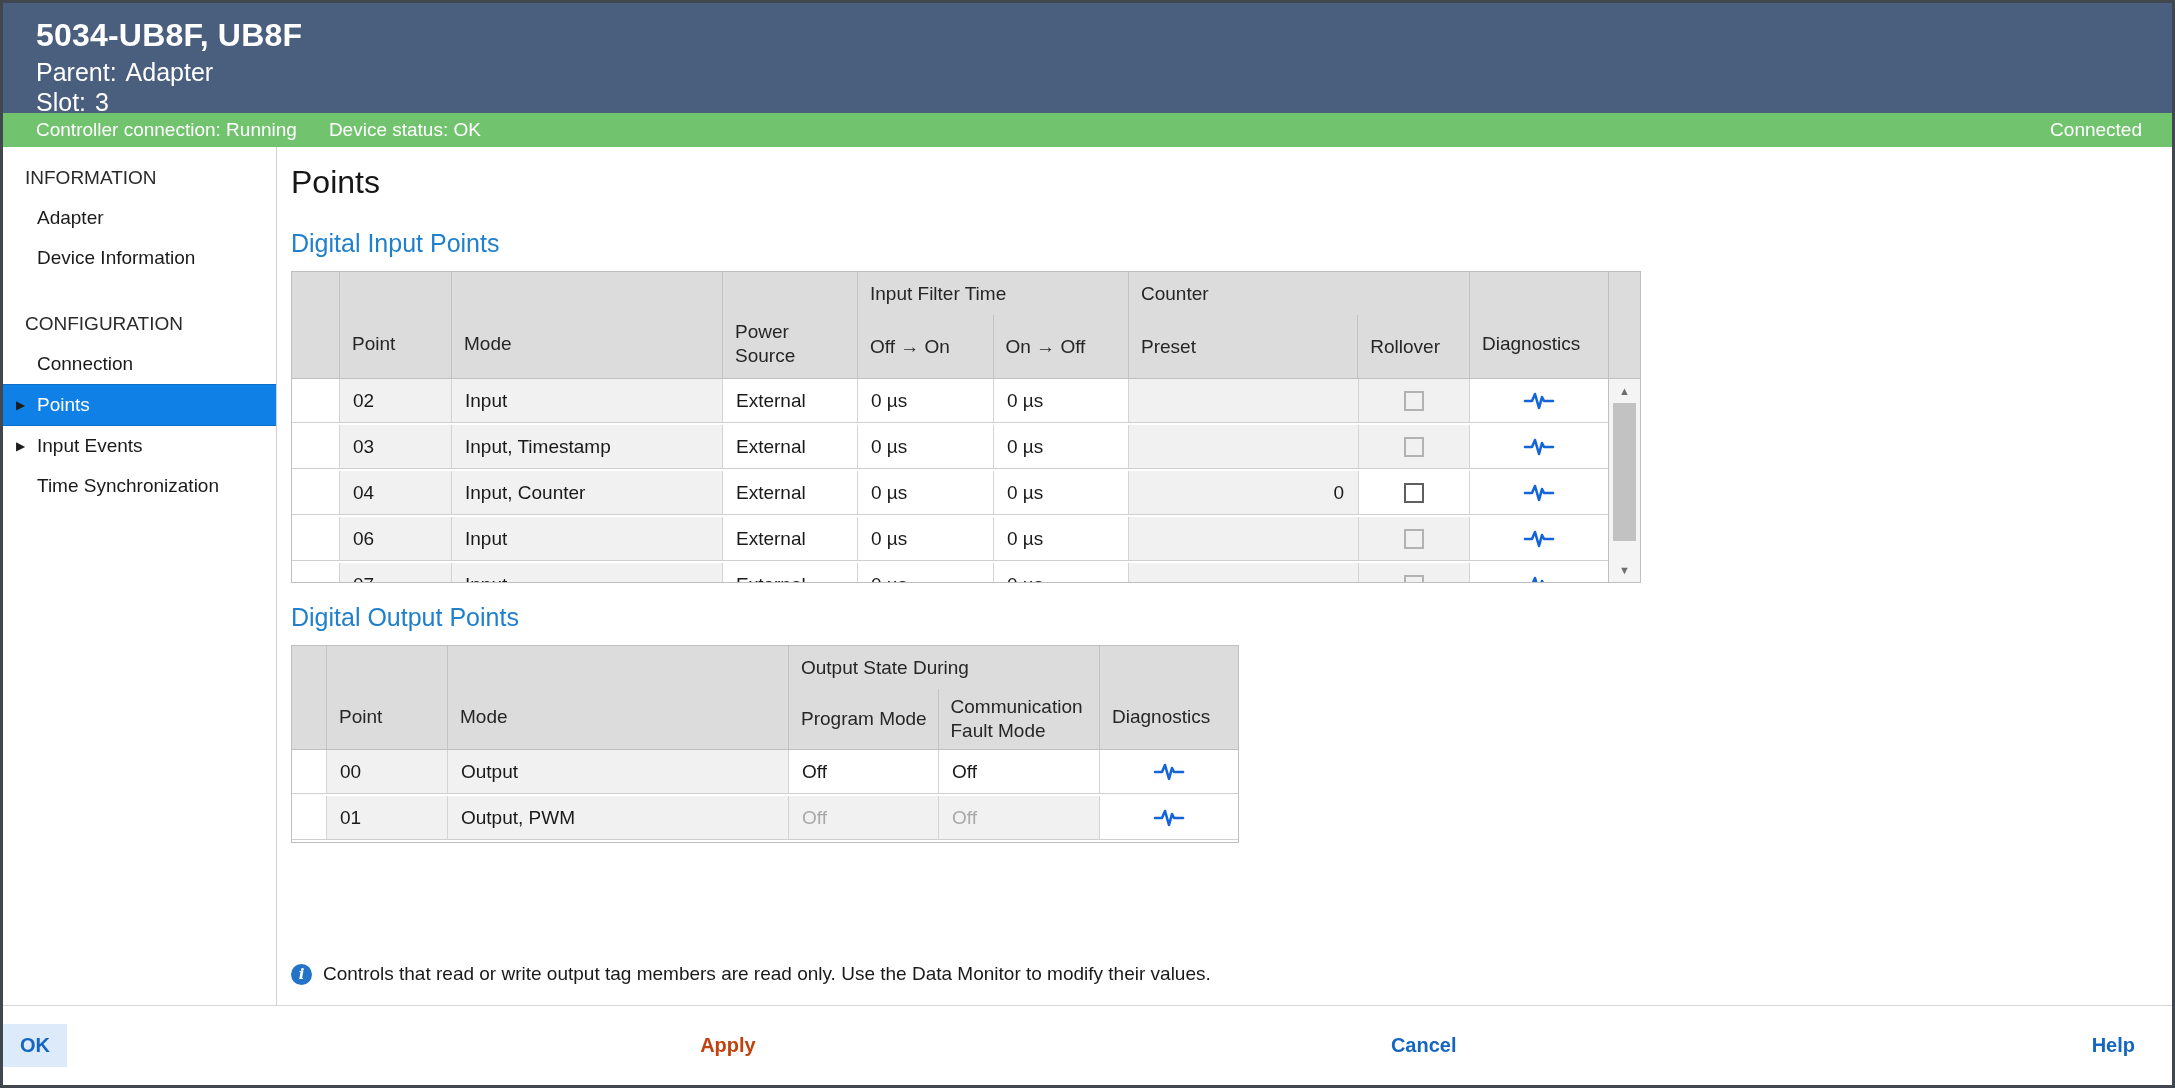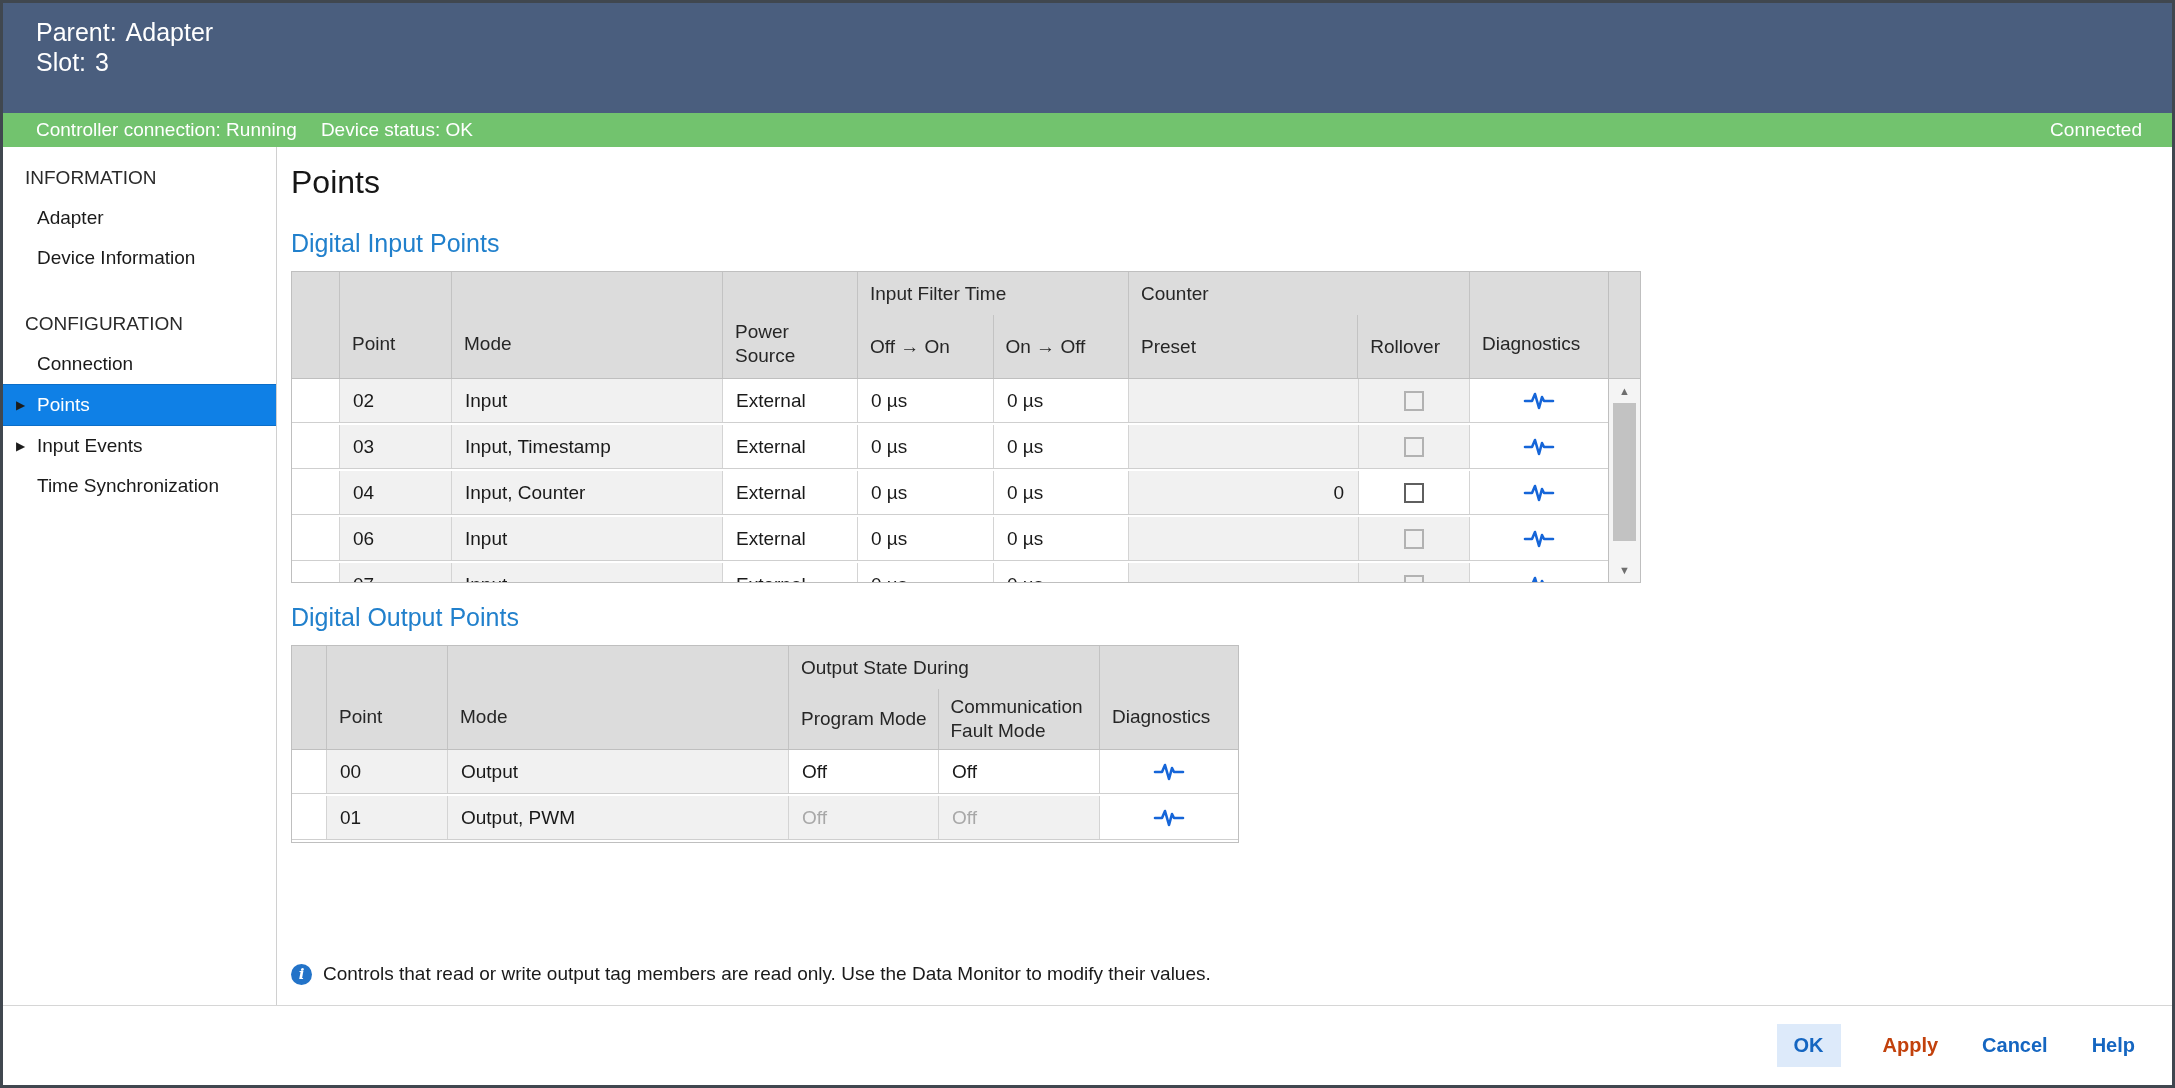--- a/index.html
+++ b/index.html
@@ -11,21 +11,21 @@
     color:#1a1a1a;overflow:hidden;
     display:flex;flex-direction:column;
   }
   
   .titlebar{height:110px;background:#4a5e7e;color:#ffffff;padding:12px 30px 0 33px;flex:none;}
   .titlebar .title{font-size:32px;font-weight:700;line-height:40px;letter-spacing:0.2px;}
   .titlebar .subline{font-size:25px;line-height:25px;margin-top:5px;display:flex;gap:9px;}
   
   .statusbar{height:34px;background:#72c36e;color:#ffffff;display:flex;align-items:center;
     font-size:19px;padding:0 30px 0 33px;flex:none;}
-  .statusbar .left{display:flex;gap:24px;}
+  .statusbar .left{display:flex;gap:32px;}
   .statusbar .right{margin-left:auto;}
   
   .content{display:flex;flex:1;min-height:0;}
   .sidebar{width:274px;flex:none;border-right:1px solid #d0d0d0;padding-top:11px;background:#ffffff;}
   .nav-section-label{font-size:19px;color:#2a2a2a;padding:9px 0 9px 22px;}
   .nav-item{position:relative;font-size:19px;color:#1a1a1a;padding:9px 0 9px 34px;line-height:22px;cursor:default;}
   .nav-item .arrow{position:absolute;left:13px;top:50%;transform:translateY(-50%);font-size:12px;color:#1c1c1c;}
   .nav-item.selected{background:#0f80e6;color:#ffffff;border-top:1px solid #0c6ec8;border-bottom:1px solid #0c6ec8;}
   .nav-section + .nav-section{margin-top:26px;}
   .main{flex:1;padding-left:14px;overflow:hidden;}
@@ -75,33 +75,34 @@
   .scroll-btn.up{top:5px;}
   .scroll-btn.down{bottom:5px;}
   .scroll-thumb{position:absolute;top:24px;left:4px;right:4px;height:138px;background:#c2c2c2;}
   
   .info-row{display:flex;align-items:center;gap:11px;margin-top:120px;font-size:19px;color:#1a1a1a;}
   .info-icon{width:21px;height:21px;border-radius:50%;background:#2373c8;color:#ffffff;flex:none;
     display:flex;align-items:center;justify-content:center;
     font-family:"DejaVu Serif",serif;font-style:italic;font-weight:700;font-size:15px;}
   
   .footer{height:80px;flex:none;border-top:1px solid #d6d6d6;display:flex;align-items:center;
-    justify-content:flex-end;gap:40px;padding-right:35px;background:#ffffff;}
+    justify-content:space-between;gap:40px;padding-right:35px;background:#ffffff;}
   .btn{font-family:inherit;font-size:20px;font-weight:600;border:none;background:transparent;
     color:#1566c1;padding:10px 2px;cursor:pointer;}
   .btn-ok{background:#ddeafa;padding:10px 17px;}
   .btn-disabled{color:#c2410c;cursor:default;}
   .wave{display:block;}
 </style>
 </head>
 <body>
 
 <div class="window">
 
   <div class="titlebar">
+    <div class="title">5034-UB8F, UB8F</div>
     <div class="subline">
       <span>Parent:</span>
       <span>Adapter</span>
     </div>
     <div class="subline">
       <span>Slot:</span>
       <span>3</span>
     </div>
   </div>
 

